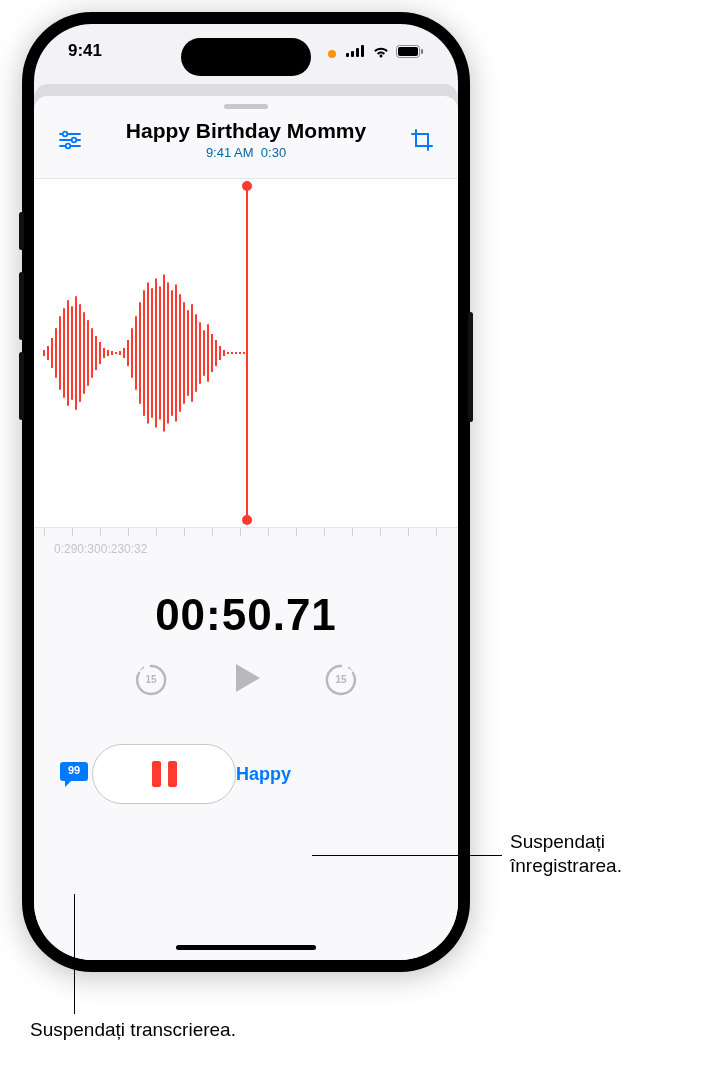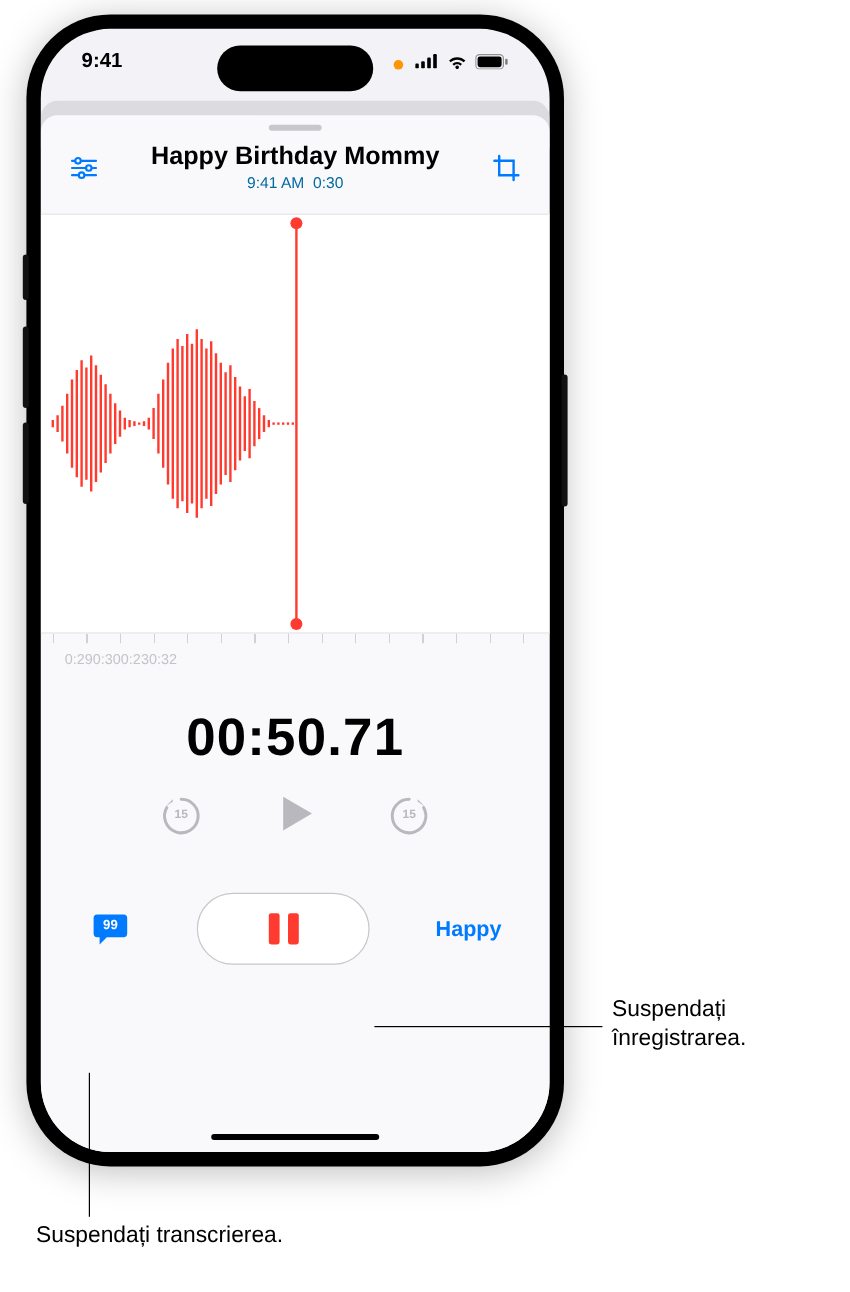--- a/index.html
+++ b/index.html
@@ -190,22 +190,21 @@
   .skip .num {
     position:absolute; top:50%; left:50%;
     transform:translate(-50%,-50%);
     font-size:10px; font-weight:600;
   }
   .play-btn svg { width:40px; height:40px; display:block; }
 
   .bottom-row {
     display:flex;
     align-items:center;
-    justify-content:space-between;
-    padding: 0 40px;
+    padding: 0 22px;
     margin-top: 46px;
   }
   .transcribe-btn { width:36px; height:36px; display:flex; align-items:center; justify-content:center; color:#007aff; }
   .pause-btn {
     width: 144px;
     height: 60px;
     border-radius: 32px;
     border: 1.5px solid #c7c7cc;
     background:#fff;
     display:flex; align-items:center; justify-content:center;

